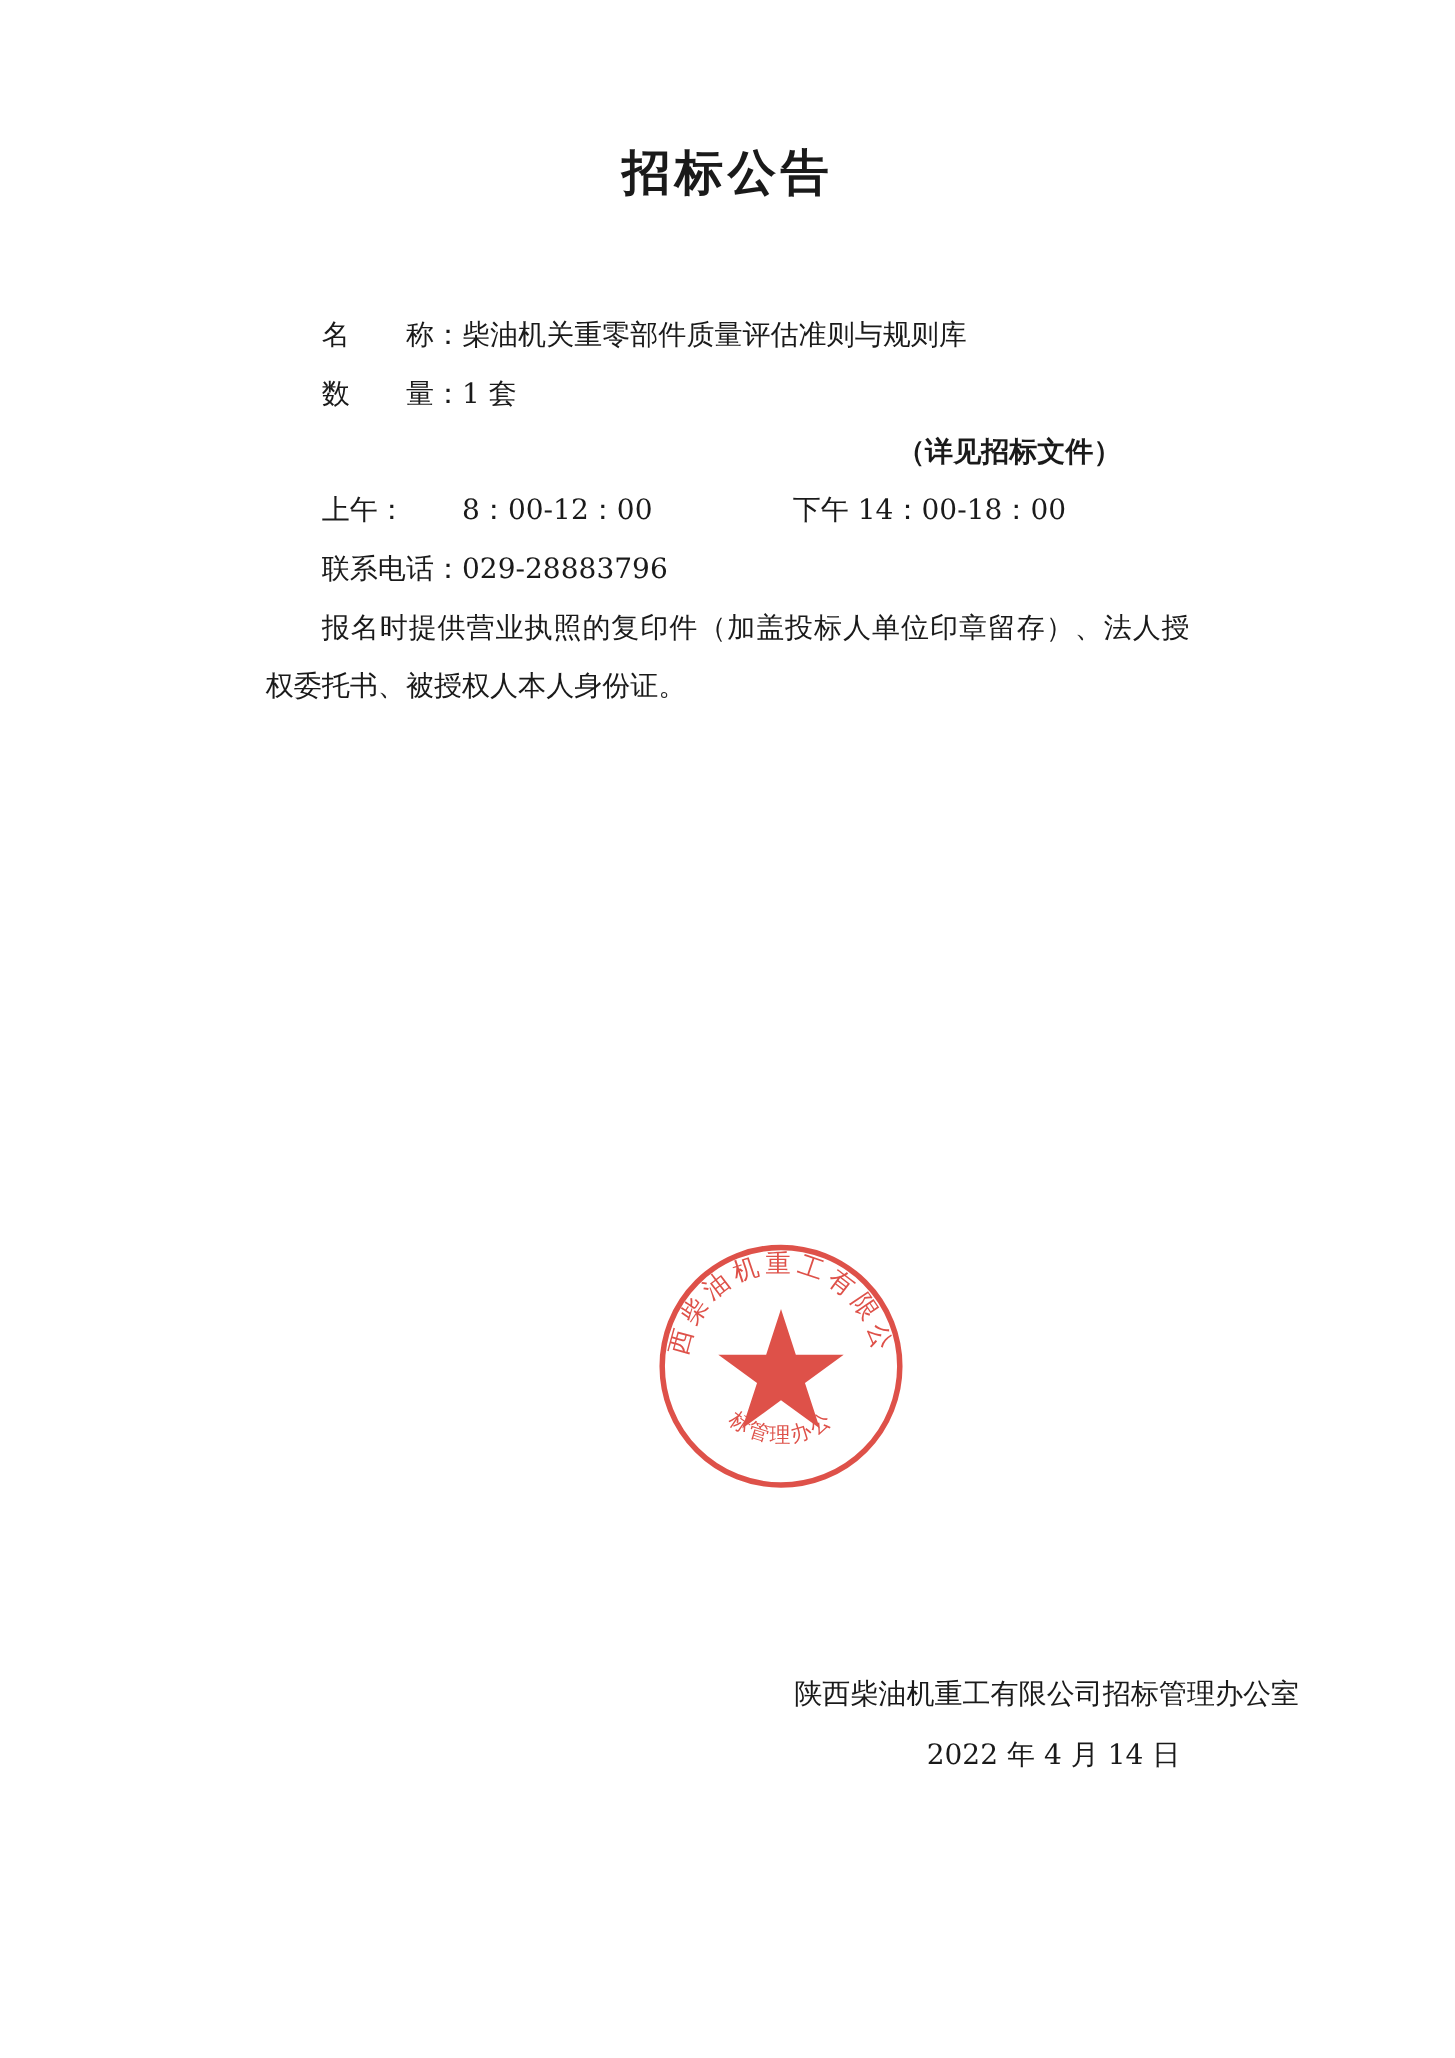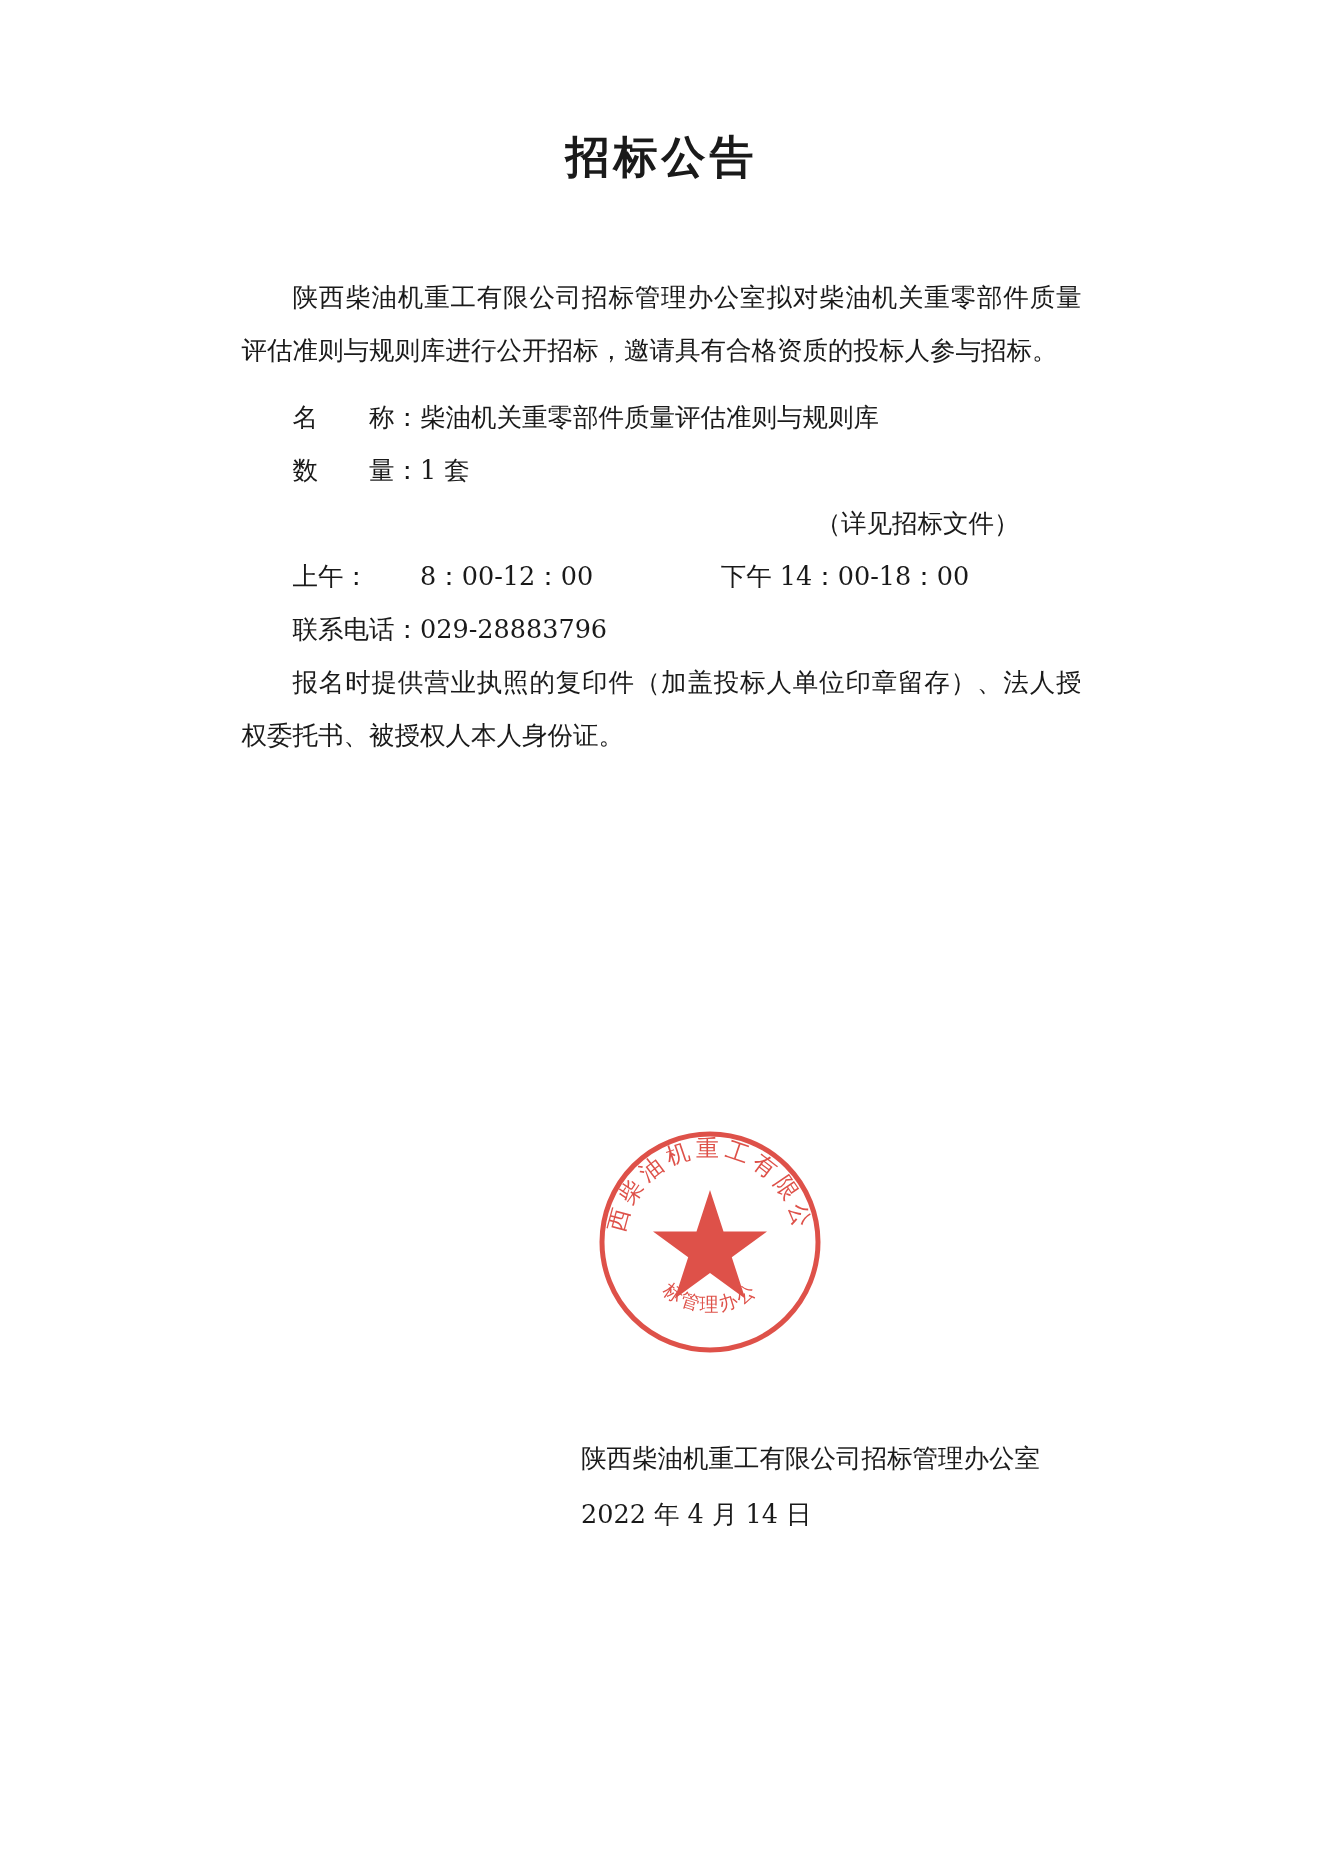--- a/index.html
+++ b/index.html
@@ -45,36 +45,37 @@
   .line-indent {
     margin: 0;
     text-indent: 2em;
     white-space: pre;
   }
   .line-right {
     margin: 0;
     text-align: right;
     padding-right: 62px;
     white-space: pre;
+    font-weight: bold;
   }
   .para-wrap {
     text-indent: 2em;
     text-align: justify;
     text-justify: inter-ideograph;
     margin: 0;
     font-family: Liberation Serif, serif;
   }
   .gap-sm { height: 8px; }
 
   .signature {
     position: absolute;
     right: 142px;
-    top: 1430px;
+    top: 1512px;
     width: 600px;
-    text-align: left;
+    text-align: right;
     font-size: 25.5px;
     line-height: 56px;
   }
   .sig-line { margin: 0; white-space: pre; }
   .sig-date { margin: 0; padding-right: 108px; white-space: pre; }
 
   
   .seal {
     position: absolute;
     left: 596px;
@@ -88,21 +89,20 @@
 </style>
 </head>
 <body>
 
 <div class="page">
 
   <h1 class="doc-title">招标公告</h1>
 
   <div class="body-block">
 
-    <p class="para">陕西柴油机重工有限公司招标管理办公室拟对柴油机关重零部件质量评估准则与规则库进行公开招标，邀请具有合格资质的投标人参与招标。</p>
 
     <div class="gap-sm"></div>
 
     <p class="line-indent">名　　称：柴油机关重零部件质量评估准则与规则库</p>
 
     <p class="line-indent">数　　量：1 套</p>
 
     <p class="line-right">（详见招标文件）</p>
 
 

